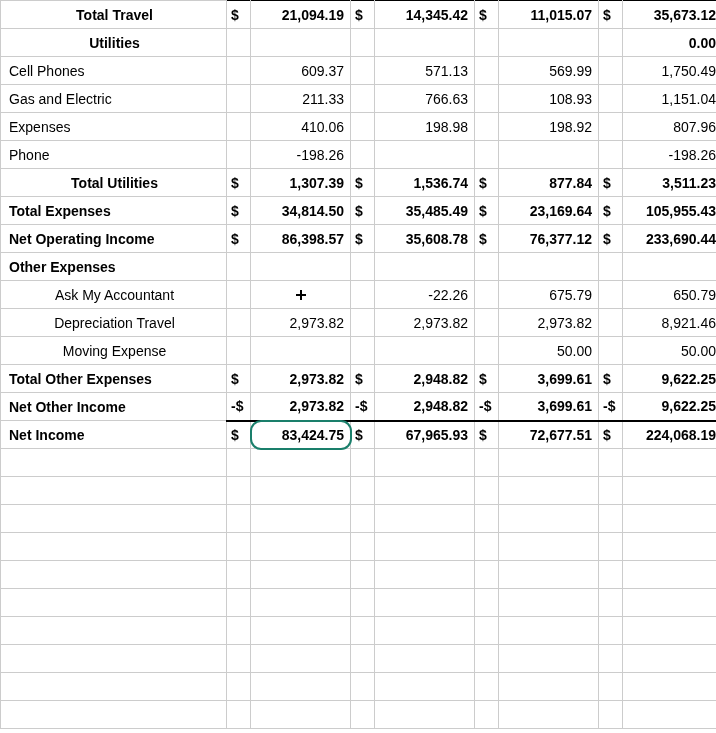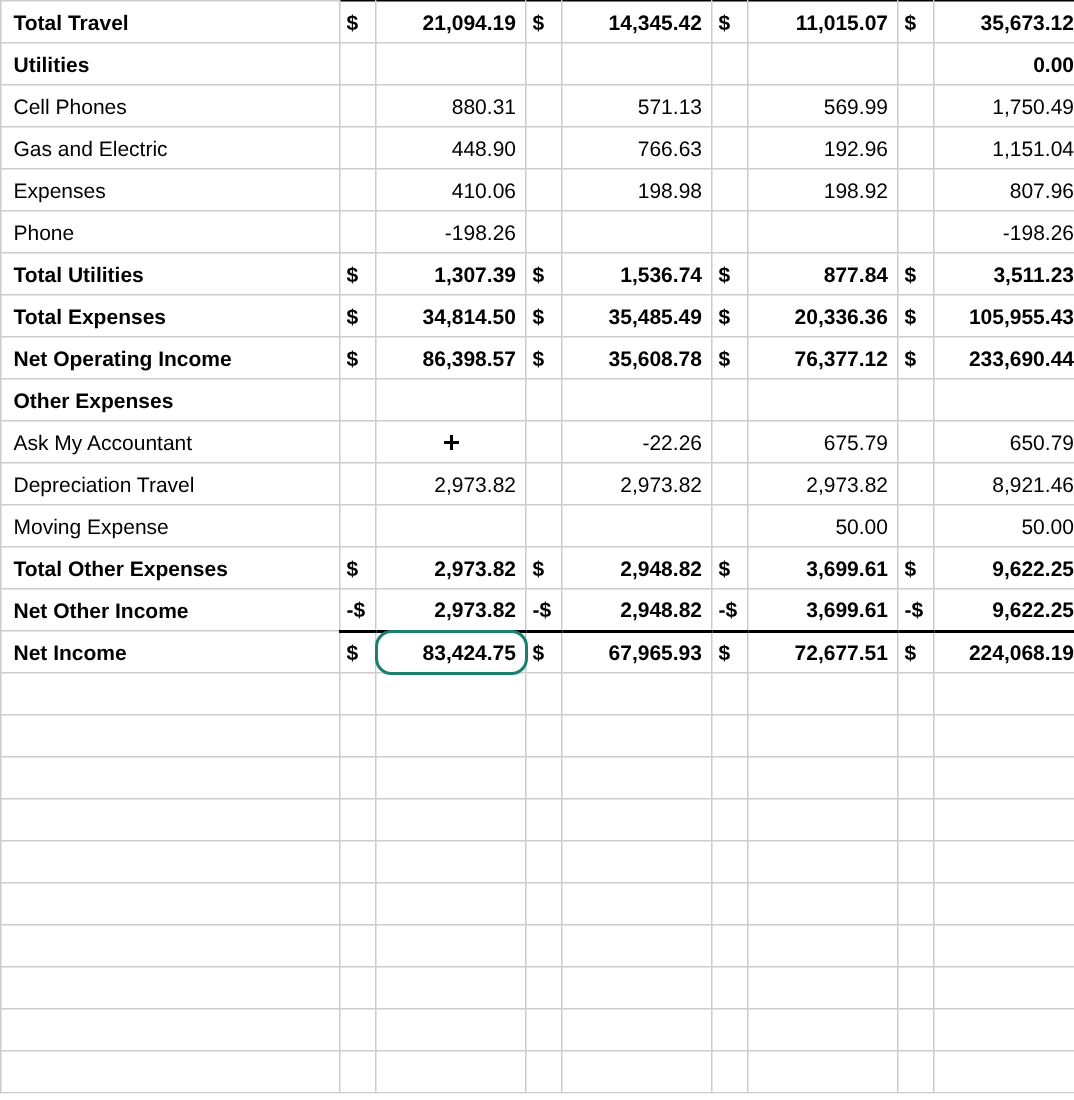--- a/index.html
+++ b/index.html
@@ -29,21 +29,21 @@
   }
   td.num {
     text-align: right;
   }
   td.cur {
     text-align: left;
     padding-left: 4px;
     width: 18px;
   }
   .b { font-weight: bold; }
-  .ind1 { padding-left: 14px; }
+  .ind1 { padding-left: 14px; text-align: center; }
   .ind2 { padding-left: 24px; }
   .bt { border-top: 1.5px solid #000; }
   .bt2 { border-top: 2.5px solid #000; }
   .sel {
     outline: 2px solid #1a7f6b;
     outline-offset: -1px;
     border-radius: 10px;
   }
   .cursor-cell {
     position: relative;
@@ -100,36 +100,36 @@
         <td class="cur b"></td>
         <td class="num b"></td>
         <td class="cur b"></td>
         <td class="num b"></td>
         <td class="cur b"></td>
         <td class="num b">0.00</td>
       </tr>
       <tr>
         <td class="label ind2">Cell Phones</td>
         <td class="cur"></td>
-        <td class="num">880.31</td>
+        <td class="num">609.37</td>
         <td class="cur"></td>
         <td class="num">571.13</td>
         <td class="cur"></td>
         <td class="num">569.99</td>
         <td class="cur"></td>
         <td class="num">1,750.49</td>
       </tr>
       <tr>
         <td class="label ind2">Gas and Electric</td>
         <td class="cur"></td>
-        <td class="num">448.90</td>
+        <td class="num">211.33</td>
         <td class="cur"></td>
         <td class="num">766.63</td>
         <td class="cur"></td>
-        <td class="num">192.96</td>
+        <td class="num">108.93</td>
         <td class="cur"></td>
         <td class="num">1,151.04</td>
       </tr>
       <tr>
         <td class="label ind2">Expenses</td>
         <td class="cur"></td>
         <td class="num">410.06</td>
         <td class="cur"></td>
         <td class="num">198.98</td>
         <td class="cur"></td>
@@ -159,21 +159,21 @@
         <td class="cur b bt">$</td>
         <td class="num b bt">3,511.23</td>
       </tr>
       <tr>
         <td class="label b">Total Expenses</td>
         <td class="cur b bt">$</td>
         <td class="num b bt">34,814.50</td>
         <td class="cur b bt">$</td>
         <td class="num b bt">35,485.49</td>
         <td class="cur b bt">$</td>
-        <td class="num b bt">20,336.36</td>
+        <td class="num b bt">23,169.64</td>
         <td class="cur b bt">$</td>
         <td class="num b bt">105,955.43</td>
       </tr>
       <tr>
         <td class="label b">Net Operating Income</td>
         <td class="cur b bt">$</td>
         <td class="num b bt">86,398.57</td>
         <td class="cur b bt">$</td>
         <td class="num b bt">35,608.78</td>
         <td class="cur b bt">$</td>

